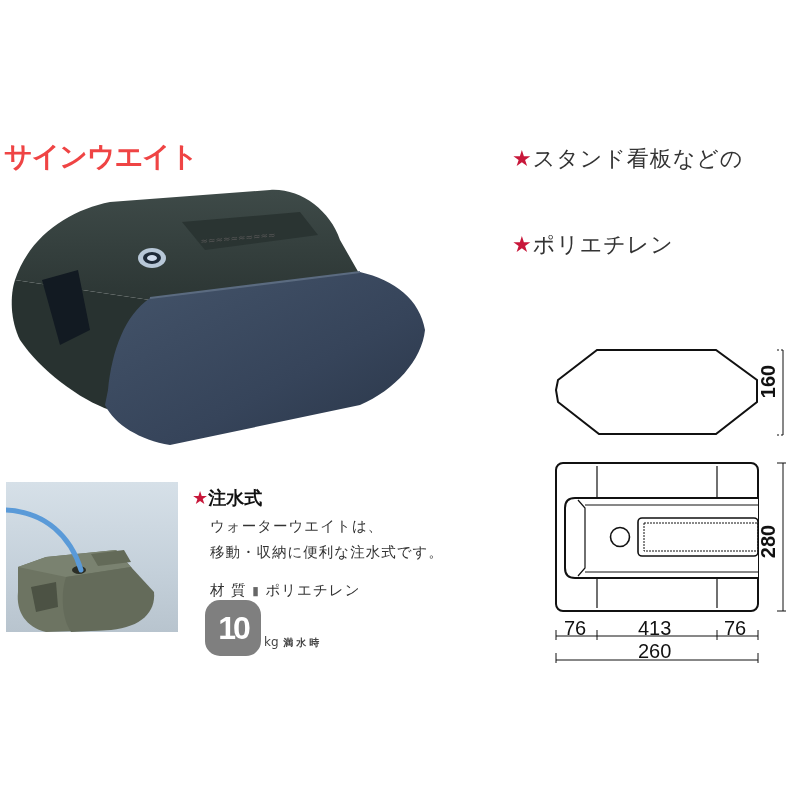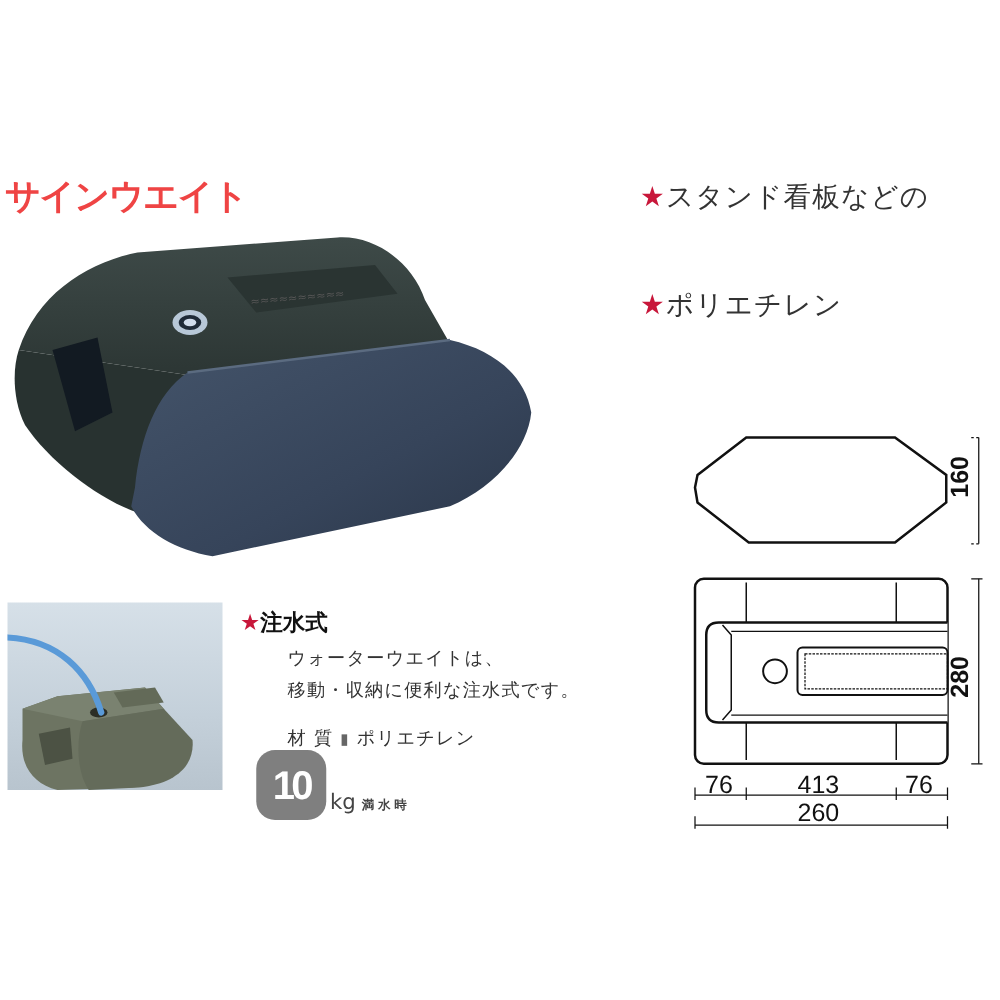--- a/index.html
+++ b/index.html
@@ -2,24 +2,24 @@
 <html><head>
 <meta charset="utf-8">
 <style>
   html, body { margin:0; padding:0; background:#ffffff; }
   body { width:800px; height:800px; position:relative; overflow:hidden; font-family:"DejaVu Sans", sans-serif; color:#222; }
   .abs { position:absolute; }
   .title { left:4px; top:138px; font-size:28px; font-weight:bold; letter-spacing:-1px; color:#ef4444; }
   .feat { left:512px; font-size:22px; color:#333; line-height:38px; white-space:nowrap; letter-spacing:1px; }
   .star { color:#c8173a; }
   .sub-head { left:192px; top:486px; font-size:18px; font-weight:bold; color:#111; }
-  .desc { left:210px; font-size:14.5px; color:#333; white-space:nowrap; letter-spacing:1px;margin-left:20px; }
+  .desc { left:210px; font-size:14.5px; color:#333; white-space:nowrap; letter-spacing:1px; }
   .weight-box { left:205px; top:600px; width:56px; height:56px; background:#7f7f7f; border-radius:15px; color:#fff; font-weight:bold; font-size:32px; line-height:56px; text-align:center; font-family:"Liberation Sans", sans-serif; letter-spacing:-3px; }
   .weight-unit { left:264px; top:632px; font-size:15px; color:#444; white-space:nowrap; }
-  .weight-unit .kg { font-size:17px; }
+  .weight-unit .kg { font-size:12px; }
   .photo-small { left:6px; top:482px; width:172px; height:150px; background:linear-gradient(180deg,#d6e0e8 0%,#c4d0da 60%,#b8c4ce 100%); }
   .dim { font-family:"Liberation Sans", sans-serif; font-size:20px; color:#111; }
 </style>
 </head>
 <body>
 
 <div class="abs title">サインウエイト</div>
 
 <svg class="abs" style="left:0;top:180px" width="440" height="270" viewBox="0 0 440 270">
   <defs>

